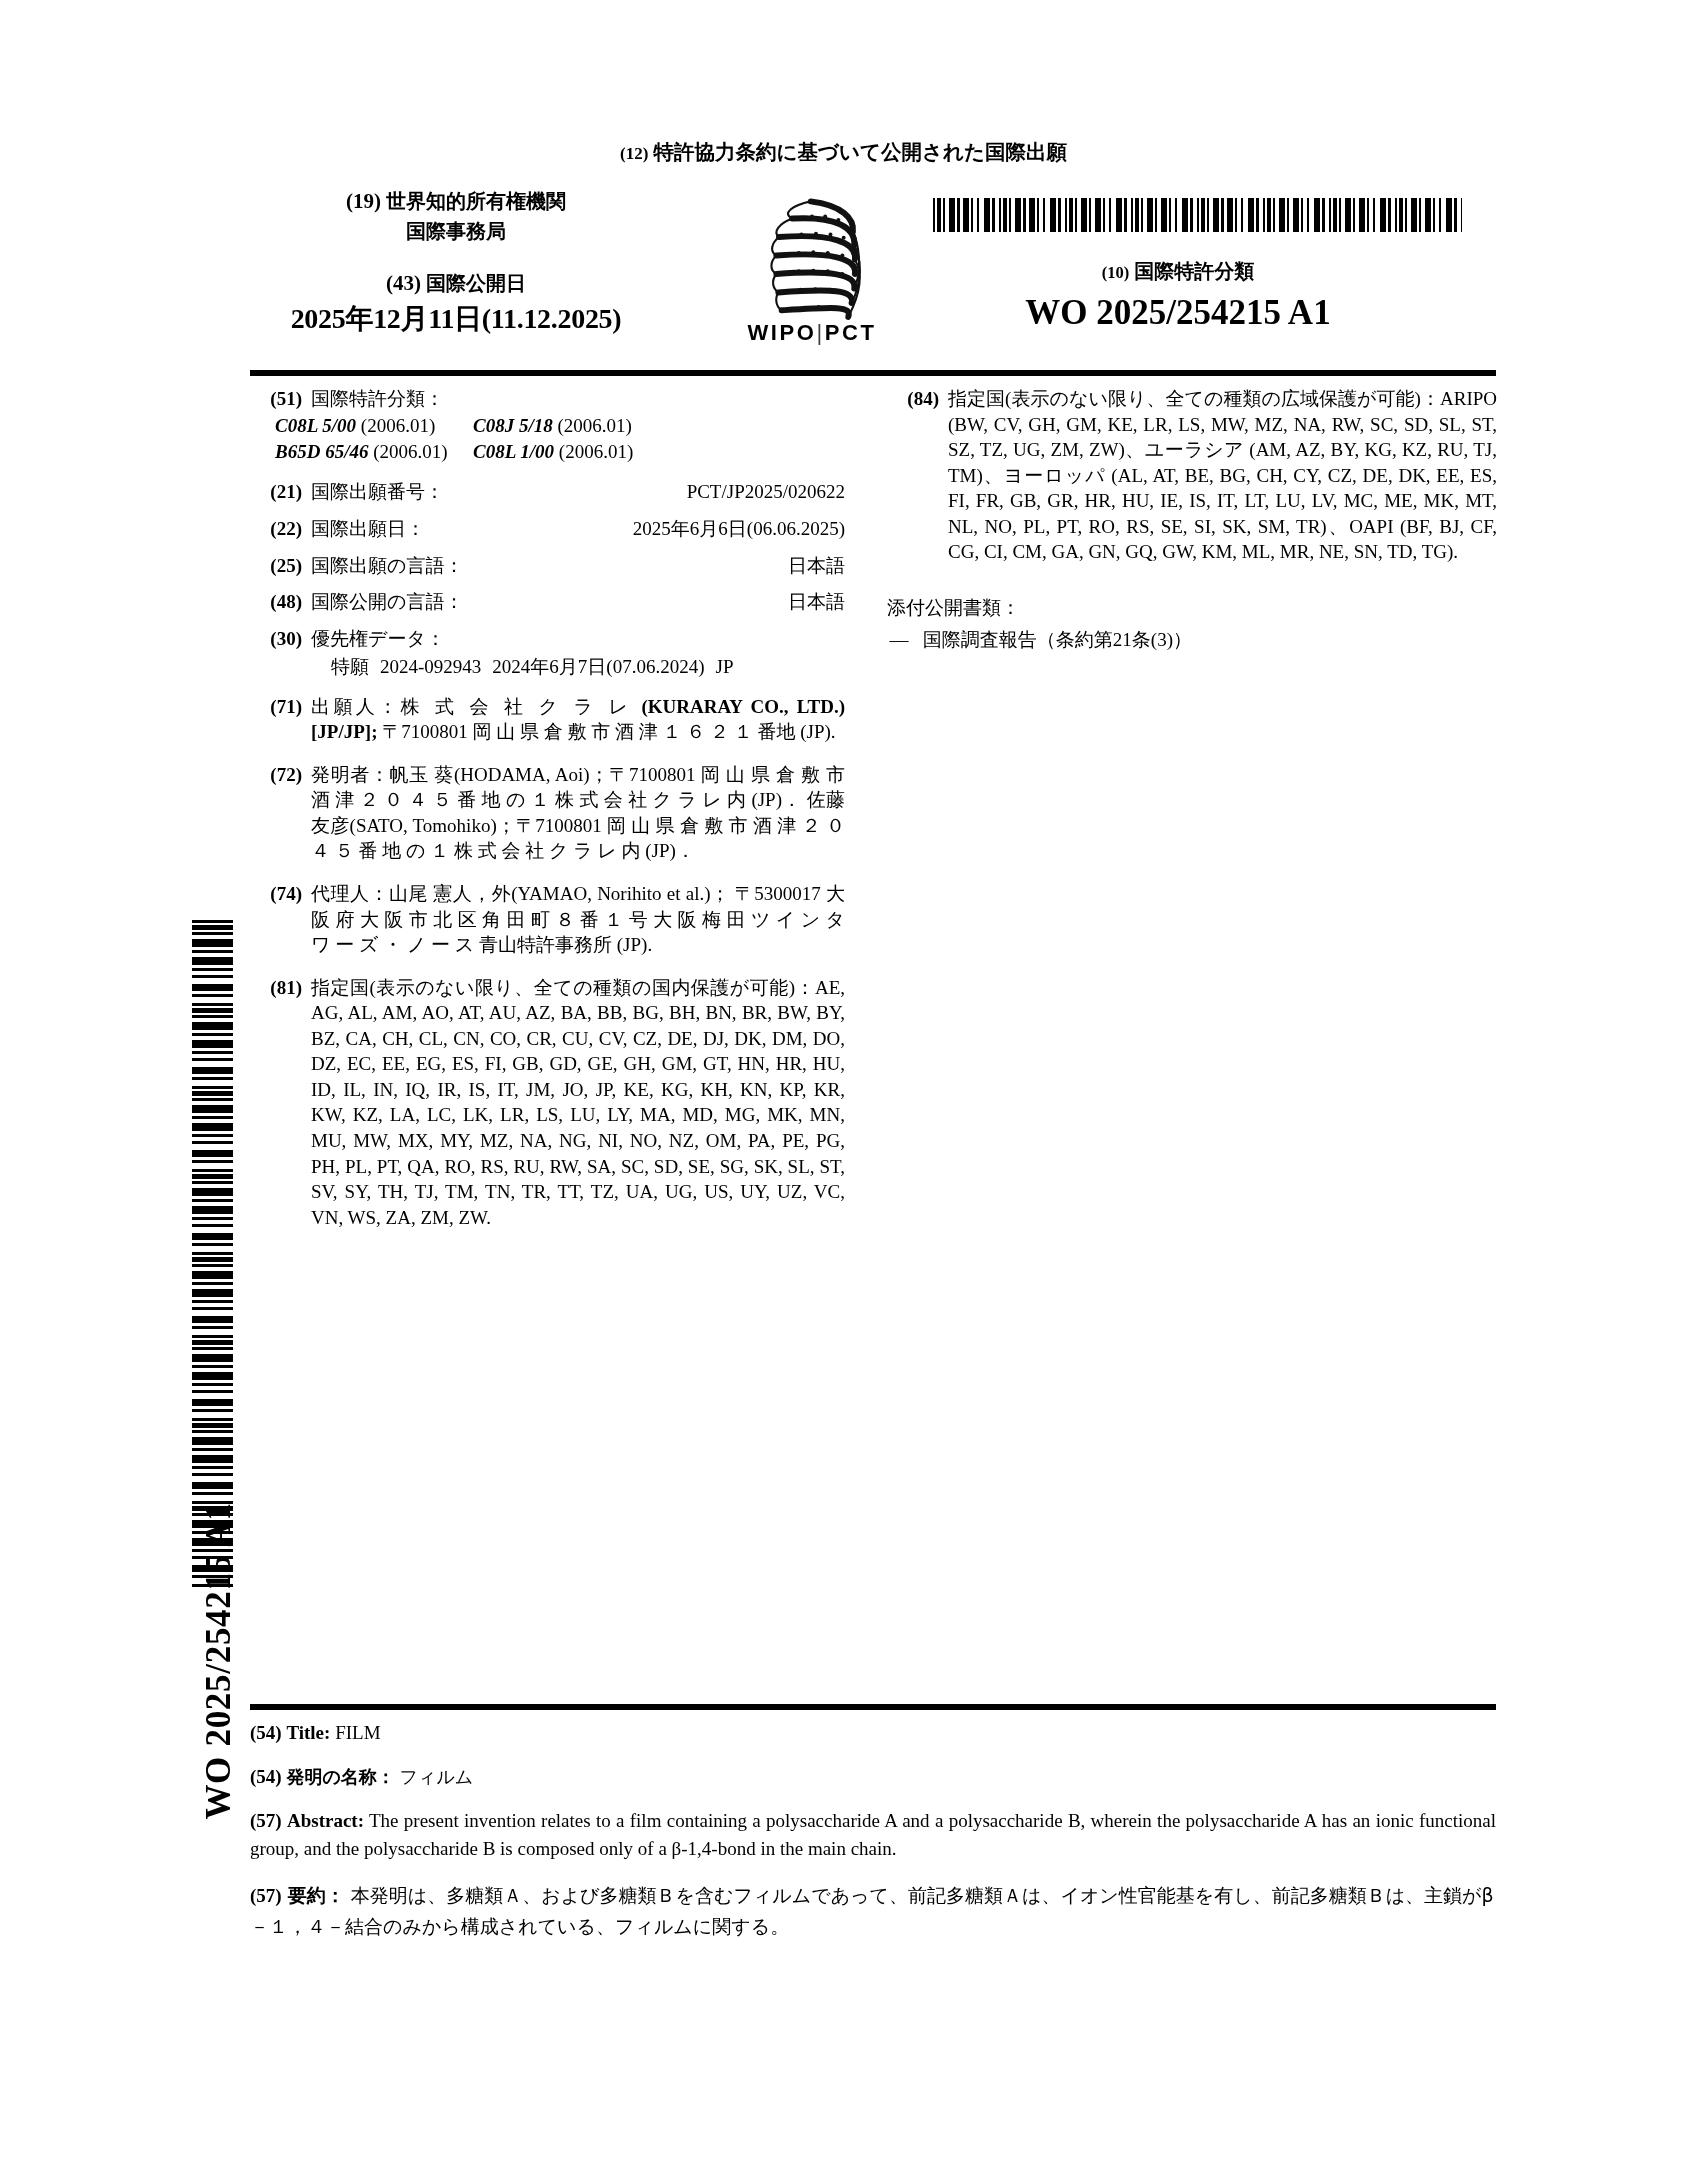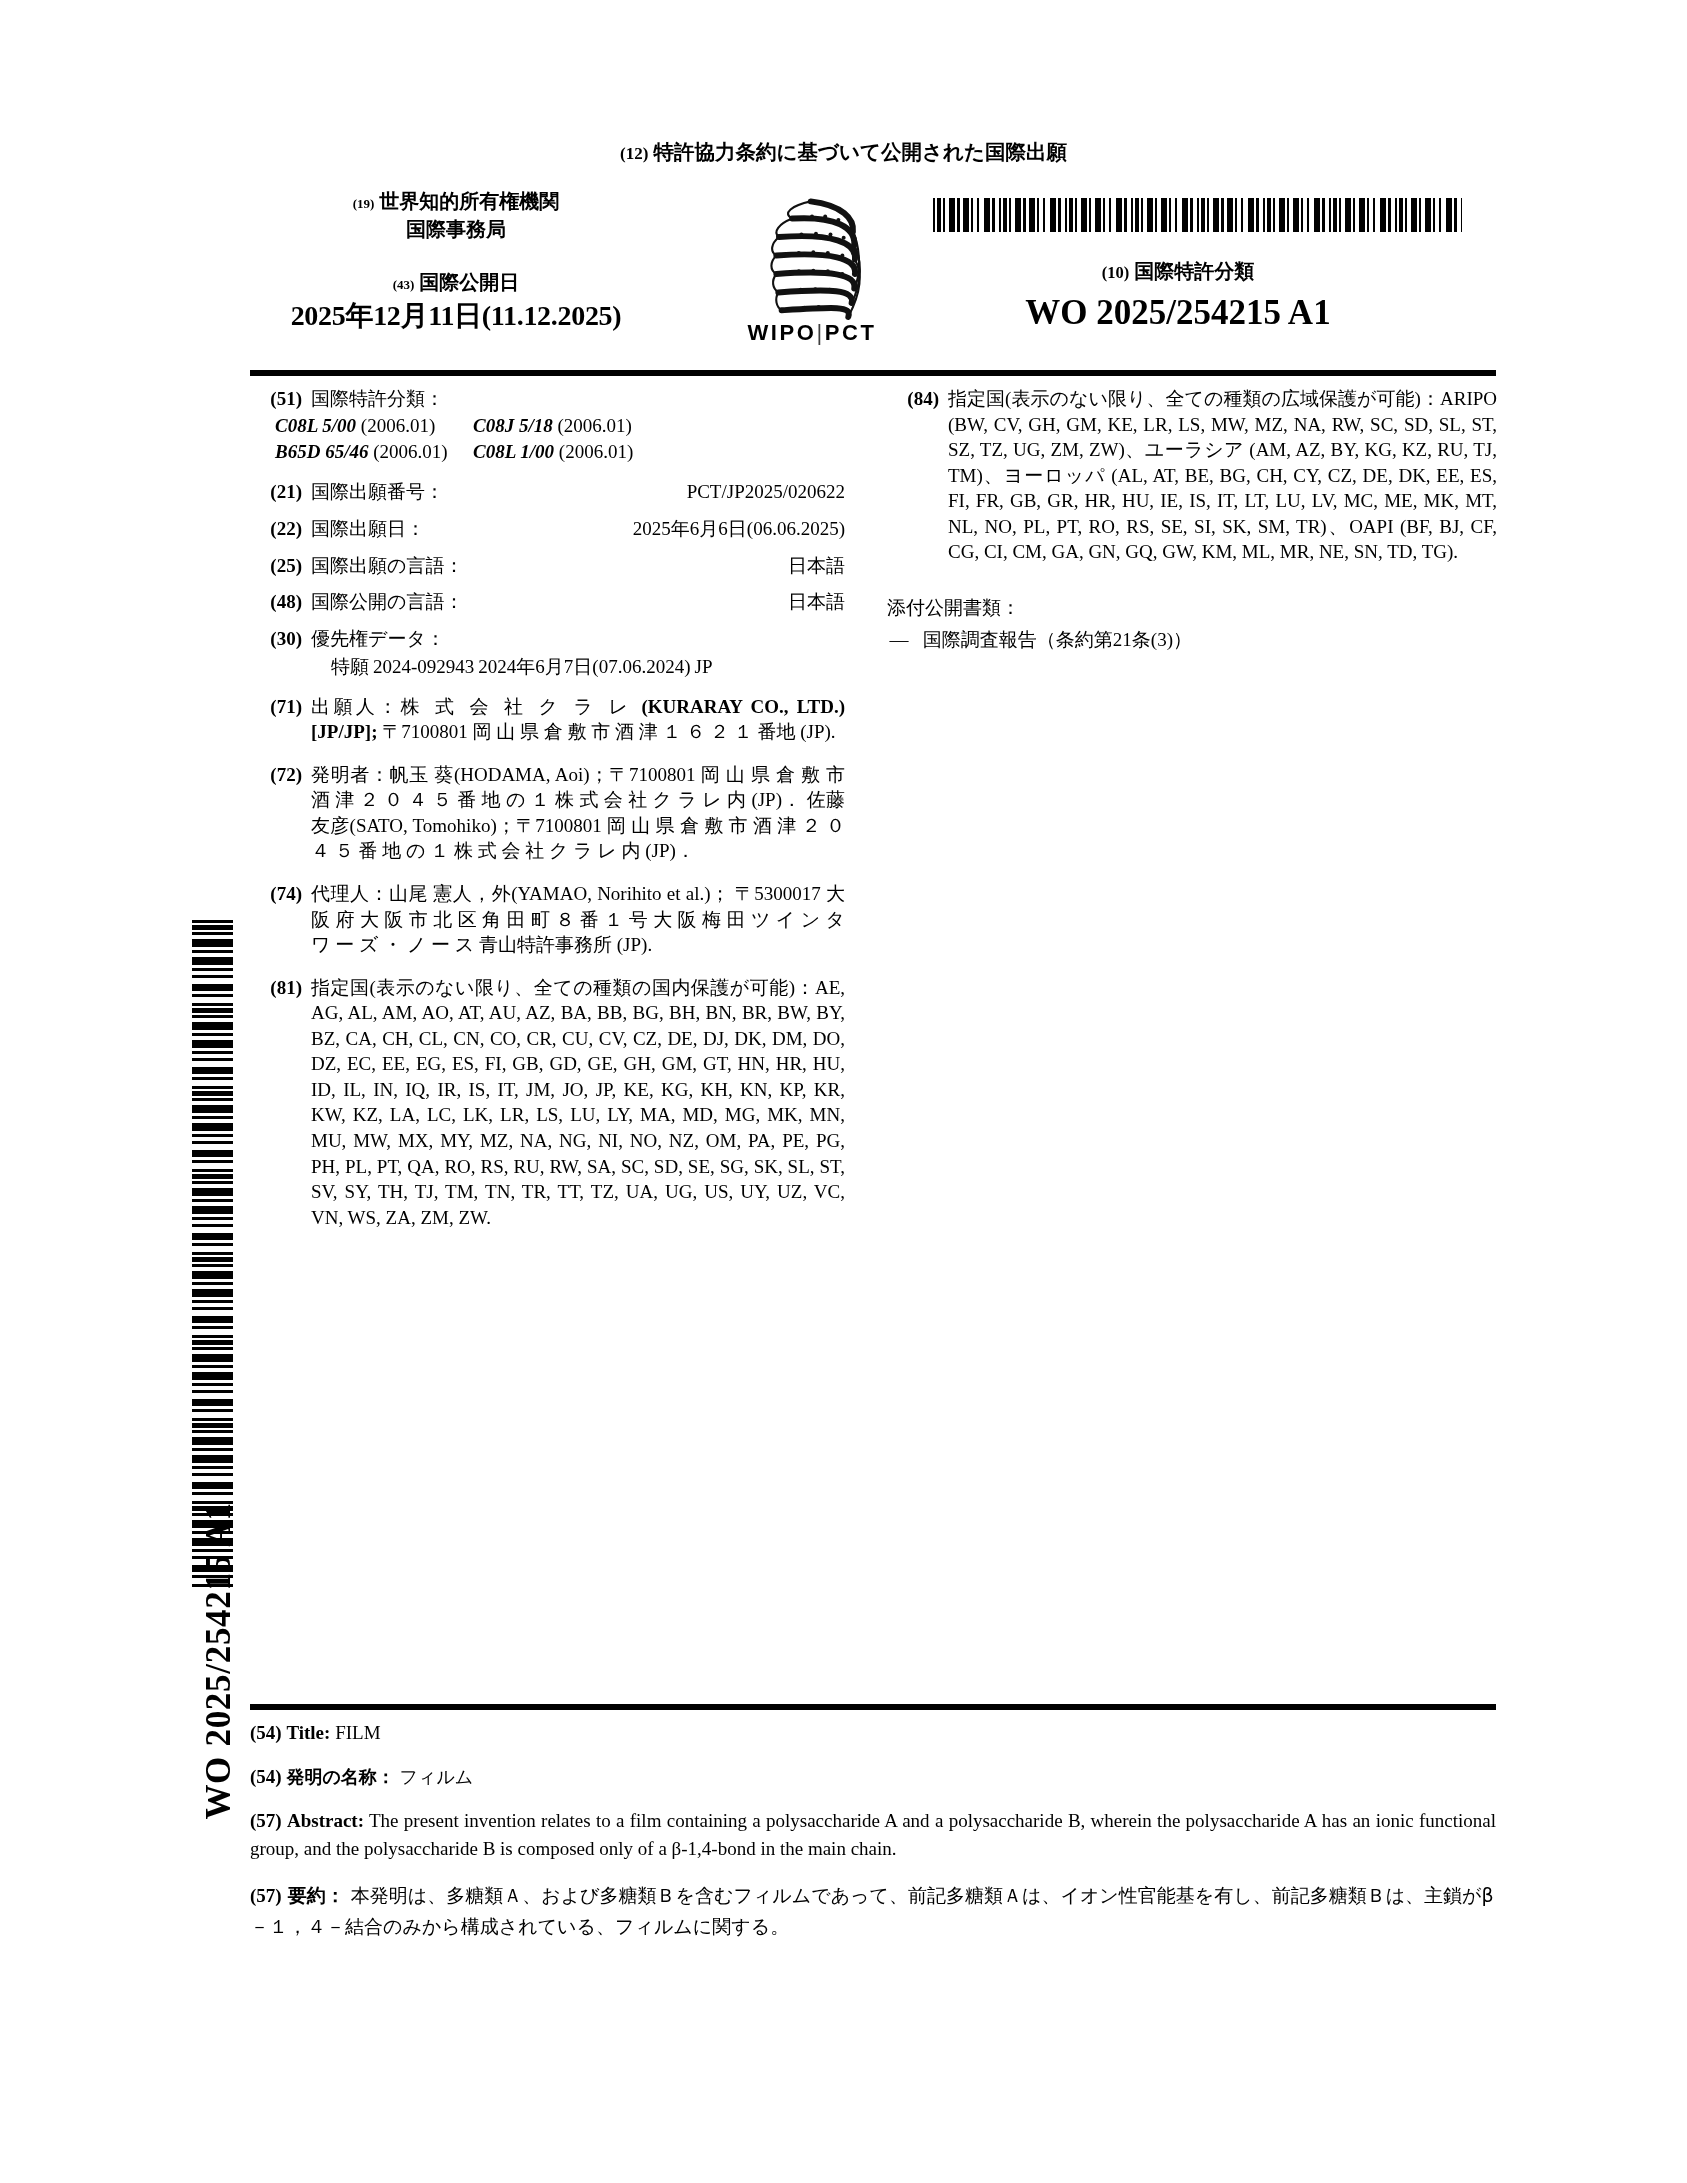--- a/index.html
+++ b/index.html
@@ -56,21 +56,21 @@
     font-size:20.5px; font-weight:bold;
   }
   .hdr-12 .num { font-size:17px; }
 
   .hdr-left {
     position:absolute; left:251px; top:187px; width:410px;
     text-align:center;
     font-size:20px; font-weight:bold;
     line-height:1.42;
   }
-  .hdr-left .num { font-size:13px; }
+  .hdr-left .num { font-size:21px; }
   .hdr-left .spacer { height:24px; }
   .hdr-left .date { font-size:28px; font-weight:bold; letter-spacing:-0.3px;}
 
   
   .wipo {
     position:absolute; left:713px; top:196px;
     width:198px; height:152px;
   }
   .wipo svg { display:block; }
   .wipo-word {
@@ -139,21 +139,21 @@
   .ipc-row { display:flex; margin-left:25px; }
   .ipc-row .c1 { width:198px; }
   .ipc-row .c2 { width:198px; }
   .ipc { font-style:italic; font-weight:bold; }
   .ipcver { font-style:normal; font-weight:400; }
 
   .kv { display:flex; justify-content:space-between; }
   .kv .k { white-space:nowrap; }
   .kv .v { white-space:nowrap; }
 
-  .prio { margin-left:25px; display:flex; gap:4px; }
+  .prio { margin-left:25px; display:flex; gap:11px; }
   .prio .p1 { white-space:nowrap; }
   .prio .p2 { white-space:nowrap; }
   .prio .p3 { white-space:nowrap; }
 
   .jn { font-family:"DejaVu Sans", sans-serif; font-size:18px;margin-top:20px; }
   .jspread { letter-spacing:2px; }
   .b { font-weight:bold; }
   .justify { text-align:justify; }
   .just-all { text-align:justify; text-align-last:left; }
 

